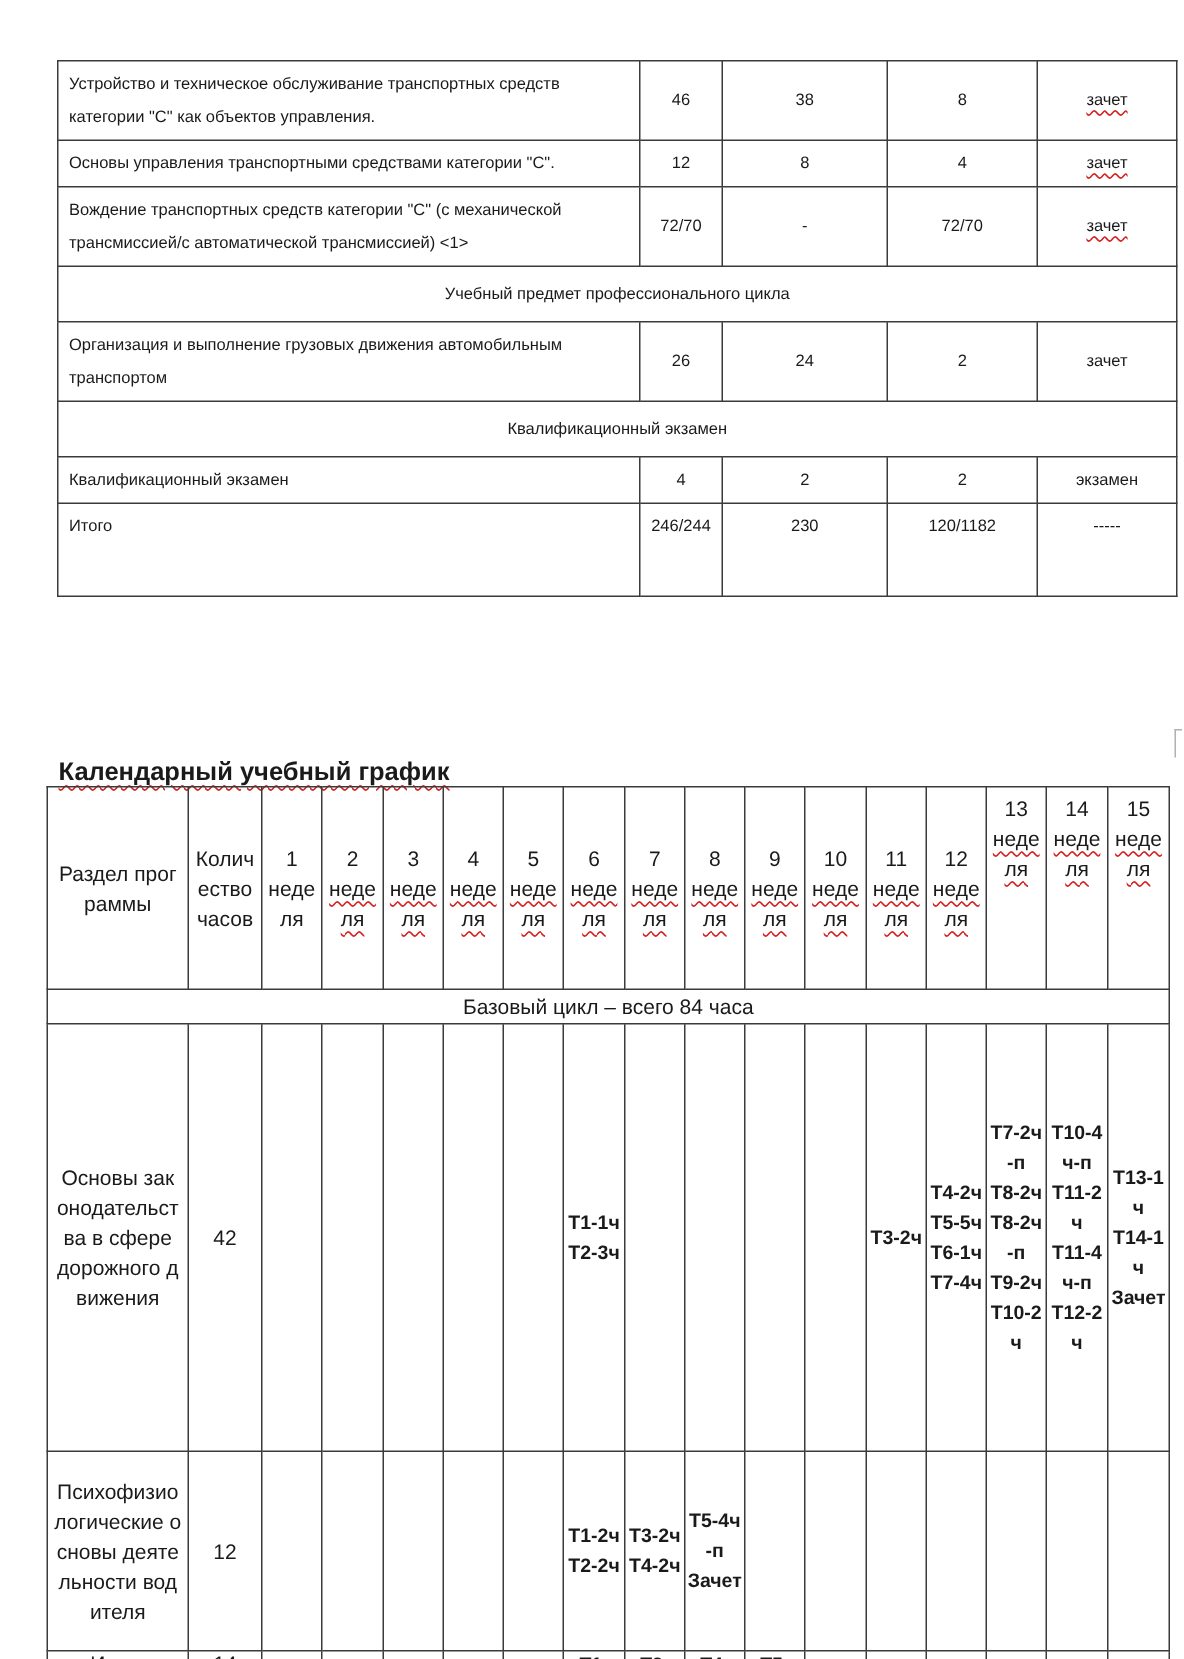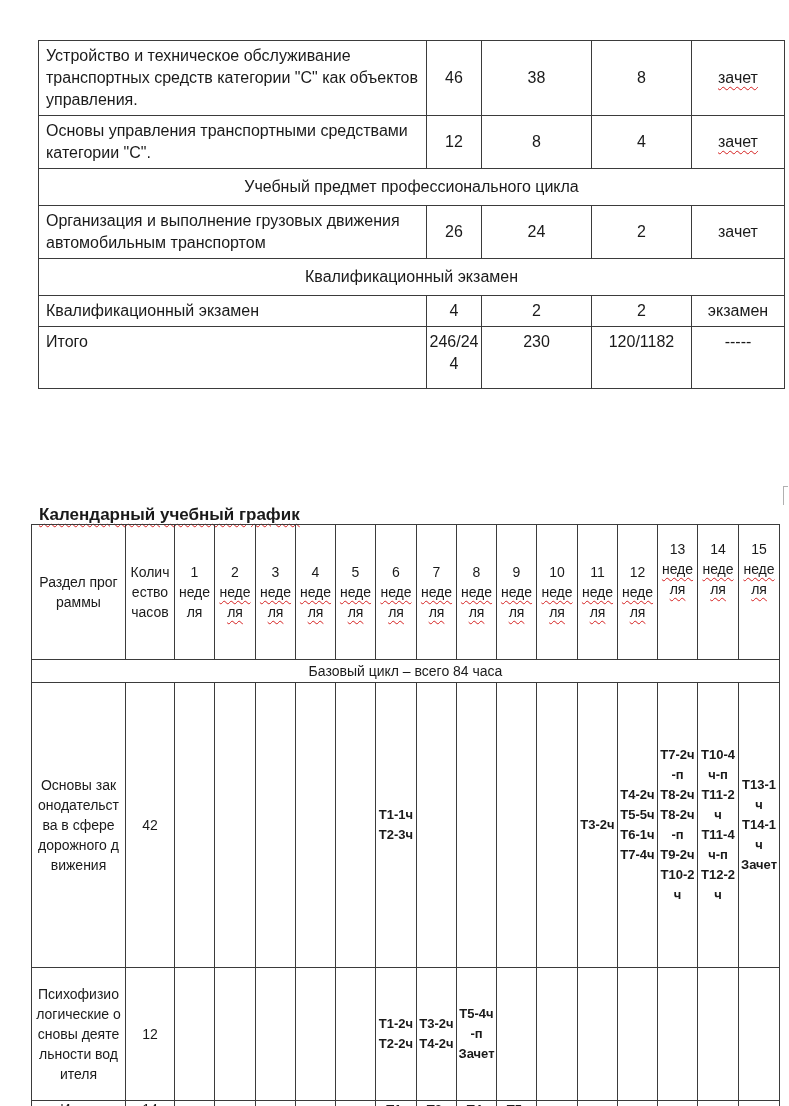--- a/index.html
+++ b/index.html
@@ -1,21 +1,21 @@
 <!DOCTYPE html>
 <html><head>
 <meta charset="utf-8">
 <style>
   html, body { margin: 0; padding: 0; background: #ffffff; }
   body { width: 789px; height: 1106px; position: relative; overflow: hidden;
          font-family: "Liberation Sans", sans-serif; color: #1a1a1a; }
 
   
   #plan-table { position: absolute; left: 38px; top: 40px; width: 746px;
-                border-collapse: collapse; table-layout: fixed; font-size: 16px; border-radius: 31px; }
+                border-collapse: collapse; table-layout: fixed; font-size: 11px; border-radius: 31px; }
   #plan-table td { border: 1.3px solid #3b3b3b; padding: 4px 7px; line-height: 22px;
                    vertical-align: middle; }
   #plan-table td.name { text-align: left; }
   #plan-table td.num { text-align: center; }
   #plan-table td.top { vertical-align: top; margin-left: 28px; }
   #plan-table td.section { text-align: center; height: 28px; margin-left: 36px; }
   .squiggle { text-decoration: underline wavy #d42020; text-decoration-thickness: 1px;
               text-underline-offset: 3px; }
 
   
@@ -24,21 +24,21 @@
 
   .corner-mark { position: absolute; left: 783px; top: 486px; width: 4px; height: 18px;
                  border-left: 1.5px solid #b0b0b0; border-top: 1.5px solid #b0b0b0; }
 
   
   #schedule-table { position: absolute; left: 31px; top: 524px; width: 748px;
                     border-collapse: collapse; table-layout: fixed; font-size: 14px; }
   #schedule-table td { border: 1.3px solid #3b3b3b; padding: 0 1px; text-align: center;
                        vertical-align: middle; line-height: 20px; word-break: break-all; }
   #schedule-table tr.hdr td { height: 102px; }
-  #schedule-table tr.hdr td.wk-top { vertical-align: top; padding-top: 14px; }
+  #schedule-table tr.hdr td.wk-top { vertical-align: top; padding-top: 4px; }
   #schedule-table tr.cycle td { height: 22px; line-height: 20px; }
   #schedule-table tr.r1 td { height: 284px; }
   #schedule-table tr.r2 td { height: 132px; }
   #schedule-table tr.r3 td { height: 18px; line-height: 17px; vertical-align: top; }
   .cell-bold { font-weight: bold; font-size: 13px; line-height: 20px; }
   .wk-num, .wk-word { display: block; }
   .pre { white-space: pre-line; }
 </style>
 </head>
 <body>
@@ -57,20 +57,27 @@
       <td class="num">46</td>
       <td class="num">38</td>
       <td class="num">8</td>
       <td class="num"><span class="squiggle">зачет</span></td>
     </tr>
     <tr>
       <td class="name">Основы управления транспортными средствами категории "C".</td>
       <td class="num">12</td>
       <td class="num">8</td>
       <td class="num">4</td>
+      <td class="num"><span class="squiggle">зачет</span></td>
+    </tr>
+    <tr>
+      <td class="name">Вождение транспортных средств категории "C" (с механической трансмиссией/с автоматической трансмиссией) &lt;1&gt;</td>
+      <td class="num">72/70</td>
+      <td class="num">-</td>
+      <td class="num">72/70</td>
       <td class="num"><span class="squiggle">зачет</span></td>
     </tr>
     <tr>
       <td class="section" colspan="5">Учебный предмет профессионального цикла</td>
     </tr>
     <tr>
       <td class="name">Организация и выполнение грузовых движения автомобильным транспортом</td>
       <td class="num">26</td>
       <td class="num">24</td>
       <td class="num">2</td>

